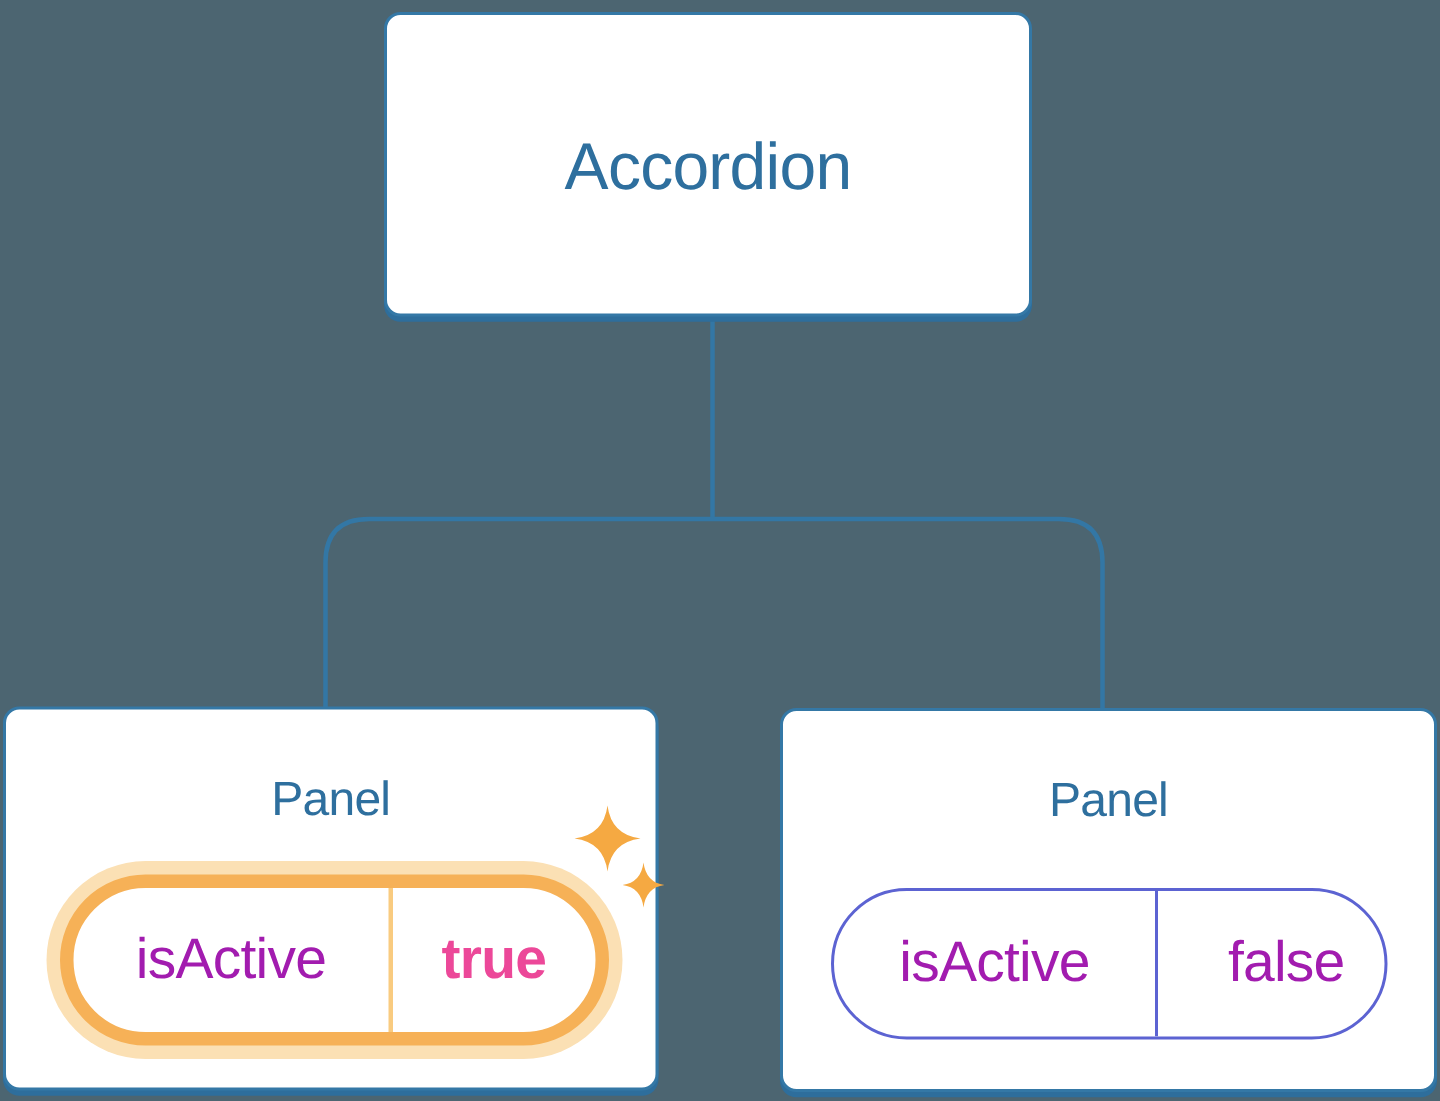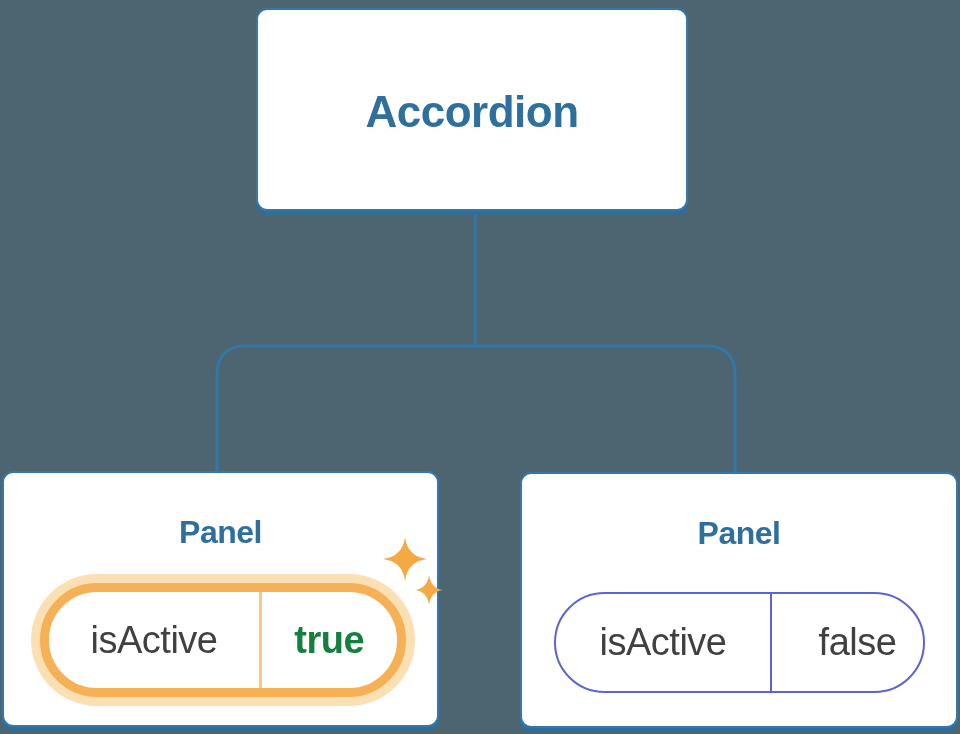--- a/index.html
+++ b/index.html
@@ -22,21 +22,21 @@
     border-radius: 11px;
     box-shadow: 0 3.5px 0 #2e6e9c;
     box-sizing: border-box;
   }
   .node-title {
     position: absolute;
     left: 0;
     width: 100%;
     text-align: center;
     color: #2e6f9e;
-    font-weight: 700;
+    font-weight: 400;
     letter-spacing: -0.5px;
   }
   #accordion-node {
     left: 256px; top: 8px;
     width: 432px; height: 203px;
   }
   #accordion-label {
     top: 78px;
     font-size: 44px;
     line-height: 48px;
@@ -66,38 +66,38 @@
     background: #ffffff;
     box-sizing: border-box;
     border-radius: 999px;
     overflow: hidden;
   }
   .pill-cell {
     display: flex;
     align-items: center;
     justify-content: center;
     font-size: 38px;
-    color: #404040;
+    color: #a21caf;
     letter-spacing: -0.5px;
   }
   #active-pill {
     left: 36px; top: 110px;
     width: 366px; height: 114px;
     border: 9px solid #f6b157;
     box-shadow: 0 0 0 9px #fbe0b4;
   }
   #active-pill .pill-cell.key { width: 210px; }
   #active-pill .pill-cell.val { flex: 1; }
   #active-pill .divider {
     width: 2.5px;
     background: #f9cb80;
   }
   #active-pill .pill-cell.val {
     font-weight: 700;
-    color: #15803d;
+    color: #ec4899;
   }
   #inactive-pill {
     left: 32px; top: 118px;
     width: 371px; height: 101px;
     border: 2px solid #5c63d2;
   }
   #inactive-pill .pill-cell.key { width: 214px; }
   #inactive-pill .pill-cell.val { flex: 1; padding-left: 20px; }
   #inactive-pill .divider {
     width: 2px;

